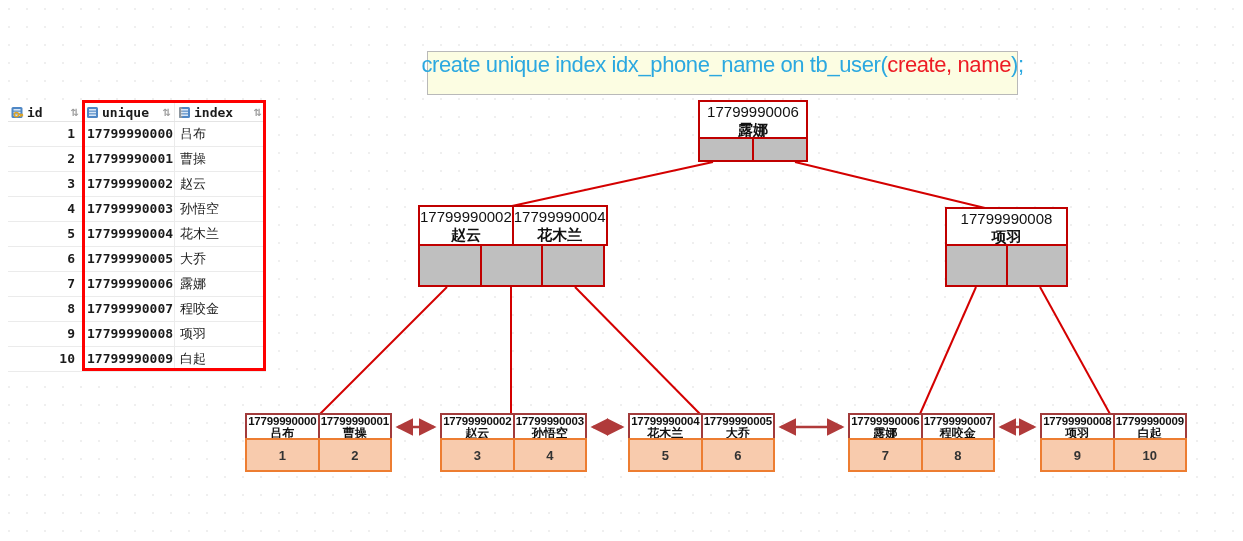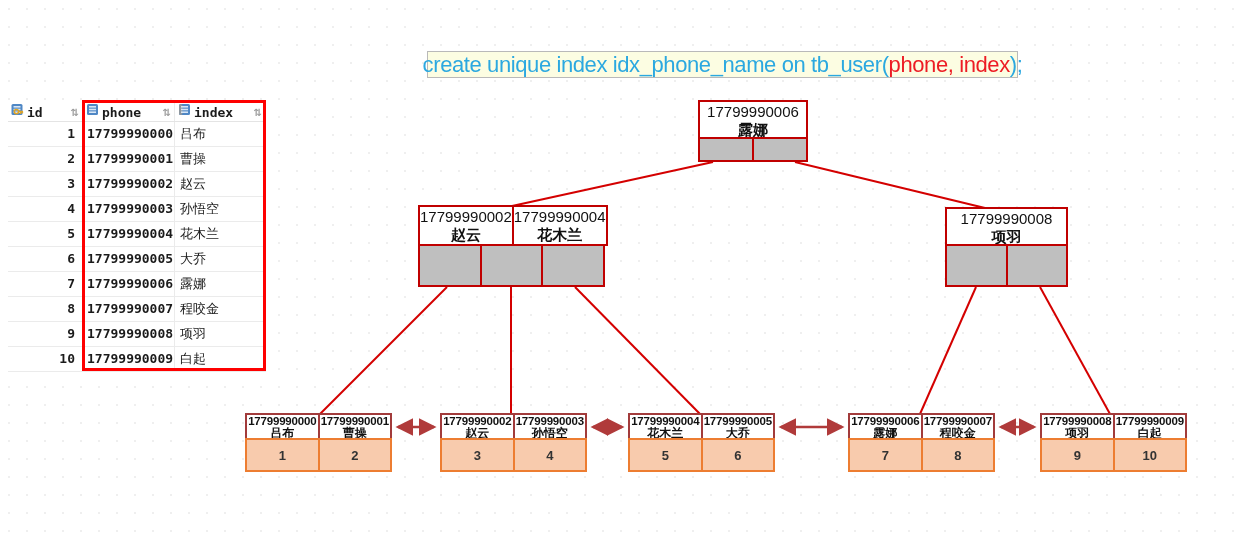--- a/index.html
+++ b/index.html
@@ -5,35 +5,35 @@
   * { margin:0; padding:0; box-sizing:border-box; }
   body { background:#fff; font-family:"Liberation Sans", sans-serif; }
   .canvas {
     position:relative; width:1243px; height:541px; background:#ffffff; overflow:hidden;
     background-image: radial-gradient(circle, #efefef 1px, transparent 1px);
     background-size: 18px 18px;
   }
 
   
   .sql-box {
-    position:absolute; left:427px; top:51px; width:591px; height:27px;
+    position:absolute; left:427px; top:51px; width:591px; height:44px;
     background:#fcfde2; border:1px solid #b9b9b9;
     display:flex; align-items:flex-start; justify-content:center;
     font-size:22px; letter-spacing:-0.4px; white-space:nowrap; color:#2ba8e0;
   }
   .sql-box .hl { color:#ed1c24; }
 
   
   .dtable {
     position:absolute; left:8px; top:103px; width:258px;
     font-family:"DejaVu Sans Mono", monospace; font-size:13px; color:#1b1b1b;
     background:#fff;
   }
   .thead { display:flex; height:19px; line-height:19px; border-bottom:1px solid #e4e4e4; font-weight:bold; }
-  .th { display:flex; align-items:flex-start; gap:3px; padding:0 3px; border-right:1px solid #ebebeb; }
+  .th { display:flex; align-items:center; gap:3px; padding:0 3px; border-right:1px solid #ebebeb; }
   .th .lbl { font-weight:bold; }
   .th .sort { margin-left:auto; color:#9a9a9a; font-size:10px; font-family:"DejaVu Sans",sans-serif; }
   .th-id   { width:75px; justify-content:flex-end; }
   .th-id .lbl { margin-right:2px; }
   .th-phone{ width:92px; }
   .th-name { width:91px; }
   .trow { display:flex; height:25px; line-height:24px; border-bottom:1px solid #ebebeb; }
   .tc { border-right:1px solid #ebebeb; overflow:hidden; white-space:nowrap; }
   .tc-id    { width:75px; text-align:right; padding-right:7px; font-weight:bold; }
   .tc-phone { width:92px; padding-left:4px; font-weight:bold; }
@@ -86,21 +86,21 @@
 
   .wires { position:absolute; left:0; top:0; z-index:2; }
 </style>
 </head>
 <body>
 
 <div class="canvas">
 
   <div class="sql-box">
     <span>create unique index idx_phone_name on tb_user(</span>
-      <span class="hl">phone, index</span>
+      <span class="hl">create, name</span>
       <span>);</span>
   </div>
 
   <div class="dtable">
     <div class="thead">
       <div class="th th-id">
         <span>
           <svg class="col-icon-svg" width="13" height="13" viewBox="0 0 13 13">
             <rect x="0.5" y="1" width="11" height="11" rx="1.5" fill="#4f87c5"></rect>
             <rect x="2.5" y="3" width="7" height="1.6" fill="#d8e6f5"></rect>
@@ -115,21 +115,21 @@
       </div>
       <div class="th th-phone">
         <span>
           <svg class="col-icon-svg" width="13" height="13" viewBox="0 0 13 13">
             <rect x="1" y="1" width="11" height="11" rx="1.5" fill="#4f87c5"></rect>
             <rect x="3" y="3" width="7" height="1.6" fill="#d8e6f5"></rect>
             <rect x="3" y="5.7" width="7" height="1.6" fill="#d8e6f5"></rect>
             <rect x="3" y="8.4" width="7" height="1.6" fill="#d8e6f5"></rect>
           </svg>
         </span>
-        <span class="lbl">phone</span>
+        <span class="lbl">unique</span>
         <span class="sort">⇅</span>
       </div>
       <div class="th th-name">
         <span>
           <svg class="col-icon-svg" width="13" height="13" viewBox="0 0 13 13">
             <rect x="1" y="1" width="11" height="11" rx="1.5" fill="#4f87c5"></rect>
             <rect x="1" y="1" width="3.4" height="11" rx="1.5" fill="#8d969e"></rect>
             <rect x="3" y="3" width="7" height="1.6" fill="#d8e6f5"></rect>
             <rect x="3" y="5.7" width="7" height="1.6" fill="#d8e6f5"></rect>
             <rect x="3" y="8.4" width="7" height="1.6" fill="#d8e6f5"></rect>

